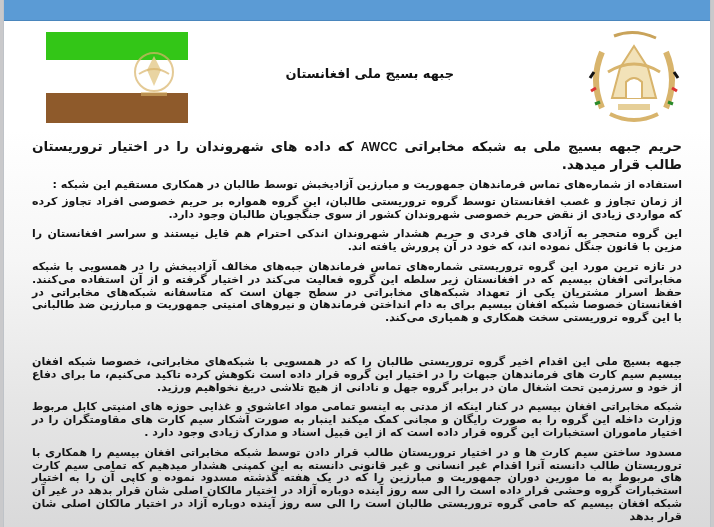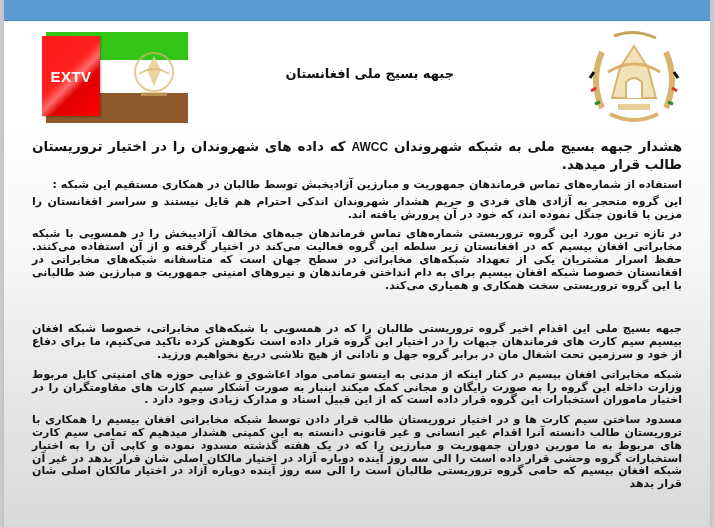--- a/index.html
+++ b/index.html
@@ -70,23 +70,20 @@
       <div class="stripe green"></div>
       <div class="stripe white"></div>
       <div class="stripe brown"></div>
       <svg class="emblem-small" viewBox="0 0 46 52">
         <circle cx="23" cy="24" r="19" fill="none" stroke="#d9b46a" stroke-width="2" opacity="0.7"></circle>
         <path d="M23 8 L16 22 L23 38 L30 22 Z" fill="#e3c98b" opacity="0.8"></path>
         <path d="M8 26 Q23 16 38 26" fill="none" stroke="#d9b46a" stroke-width="2" opacity="0.7"></path>
         <rect x="10" y="44" width="26" height="4" fill="#d9b46a" opacity="0.6"></rect>
       </svg>
     </div>
-    <div class="extv">
-      <span>EXTV</span>
-    </div>
 
     <div class="title">جبهه بسیج ملی افغانستان</div>
 
     <svg class="emblem" viewBox="0 0 100 104">
       <path d="M18 80 Q6 52 18 24" fill="none" stroke="#d8b46c" stroke-width="6"></path>
       <path d="M82 80 Q94 52 82 24" fill="none" stroke="#d8b46c" stroke-width="6"></path>
       <path d="M90 44 l4 6" stroke="#111" stroke-width="3"></path>
       <path d="M88 60 l5 3" stroke="#d33" stroke-width="3"></path>
       <path d="M84 74 l5 2" stroke="#2a8a2a" stroke-width="3"></path>
       <path d="M10 44 l-4 6" stroke="#111" stroke-width="3"></path>
@@ -96,25 +93,26 @@
       <path d="M50 18 L36 40 L28 70 L72 70 L64 40 Z" fill="#f2e2b8" stroke="#d8b46c" stroke-width="2"></path>
       <path d="M24 44 Q50 28 76 44" fill="none" stroke="#d8b46c" stroke-width="3"></path>
       <path d="M42 70 L42 54 Q50 46 58 54 L58 70" fill="#fff" stroke="#d8b46c" stroke-width="2"></path>
       <path d="M26 86 Q50 98 74 86" fill="none" stroke="#d8b46c" stroke-width="4"></path>
       <rect x="34" y="76" width="32" height="6" fill="#e6cf98"></rect>
     </svg>
   </div>
 
   <div class="content">
     <p class="headline">
-      <span>هشدار جبهه بسیج ملی به شبکه شهروندان</span>
+      <span>حریم جبهه بسیج ملی به شبکه مخابراتی</span>
       <span class="latin">AWCC</span>
       <span>که داده های شهروندان را در اختیار تروریستان طالب قرار میدهد.</span>
     </p>
     <p class="para intro">استفاده از شماره‌های تماس فرماندهان جمهوریت و مبارزین آزادیخبش توسط طالبان در همکاری مستقیم این شبکه :</p>
+    <p class="para">از زمان تجاوز و غصب افغانستان توسط گروه تروریستی طالبان، این گروه همواره بر حریم خصوصی افراد تجاوز کرده که مواردی زیادی از نقض حریم خصوصی شهروندان کشور از سوی جنگجویان طالبان وجود دارد.</p>
     <p class="para">این گروه متحجر به آزادی های فردی و حریم هشدار شهروندان اندکی احترام هم قایل نیستند و سراسر افغانستان را مزین با قانون جنگل نموده اند، که خود در آن پرورش یافته اند.</p>
     <p class="para">در تازه ترین مورد این گروه تروریستی شماره‌های تماس فرماندهان جبه‌های مخالف آزادیبخش را در همسویی با شبکه مخابراتی افغان بیسیم که در افغانستان زیر سلطه این گروه فعالیت می‌کند در اختیار گرفته و از آن استفاده می‌کنند. حفظ اسرار مشتریان یکی از تعهداد شبکه‌های مخابراتی در سطح جهان است که متاسفانه شبکه‌های مخابراتی در افغانستان خصوصا شبکه افغان بیسیم برای به دام انداختن فرماندهان و نیروهای امنیتی جمهوریت و مبارزین ضد طالبانی با این گروه تروریستی سخت همکاری و همیاری می‌کند.</p>
     <div class="gap"></div>
     <p class="para">جبهه بسیج ملی این اقدام اخیر گروه تروریستی طالبان را که در همسویی با شبکه‌های مخابراتی، خصوصا شبکه افغان بیسیم سیم کارت های فرماندهان جبهات را در اختیار این گروه قرار داده است نکوهش کرده تاکید می‌کنیم، ما برای دفاع از خود و سرزمین تحت اشغال مان در برابر گروه جهل و نادانی از هیچ تلاشی دریغ نخواهیم ورزید.</p>
     <p class="para">شبکه مخابراتی افغان بیسیم در کنار اینکه از مدتی به اینسو تمامی مواد اعاشوی و غذایی حوزه های امنیتی کابل مربوط وزارت داخله این گروه را به صورت رایگان و مجانی کمک میکند اینبار به صورت آشکار سیم کارت های مقاومتگران را در اختیار ماموران استخبارات این گروه قرار داده است که از این قبیل اسناد و مدارک زیادی وجود دارد .</p>
     <p class="para">مسدود ساختن سیم کارت ها و در اختیار تروریستان طالب قرار دادن توسط شبکه مخابراتی افغان بیسیم را همکاری با تروریستان طالب دانسته آنرا اقدام غیر انسانی و غیر قانونی دانسته به این کمپنی هشدار میدهیم که تمامی سیم کارت های مربوط به ما مورین دوران جمهوریت و مبارزین را که در یک هفته گذشته مسدود نموده و کاپی آن را به اختیار استخبارات گروه وحشی قرار داده است را الی سه روز آینده دوباره آزاد در اختیار مالکان اصلی شان قرار بدهد در غیر آن شبکه افغان بیسیم که حامی گروه تروریستی طالبان است را الی سه روز آینده دوباره آزاد در اختیار مالکان اصلی شان قرار بدهد</p>
   </div>
 </div>
 
 </body></html>

